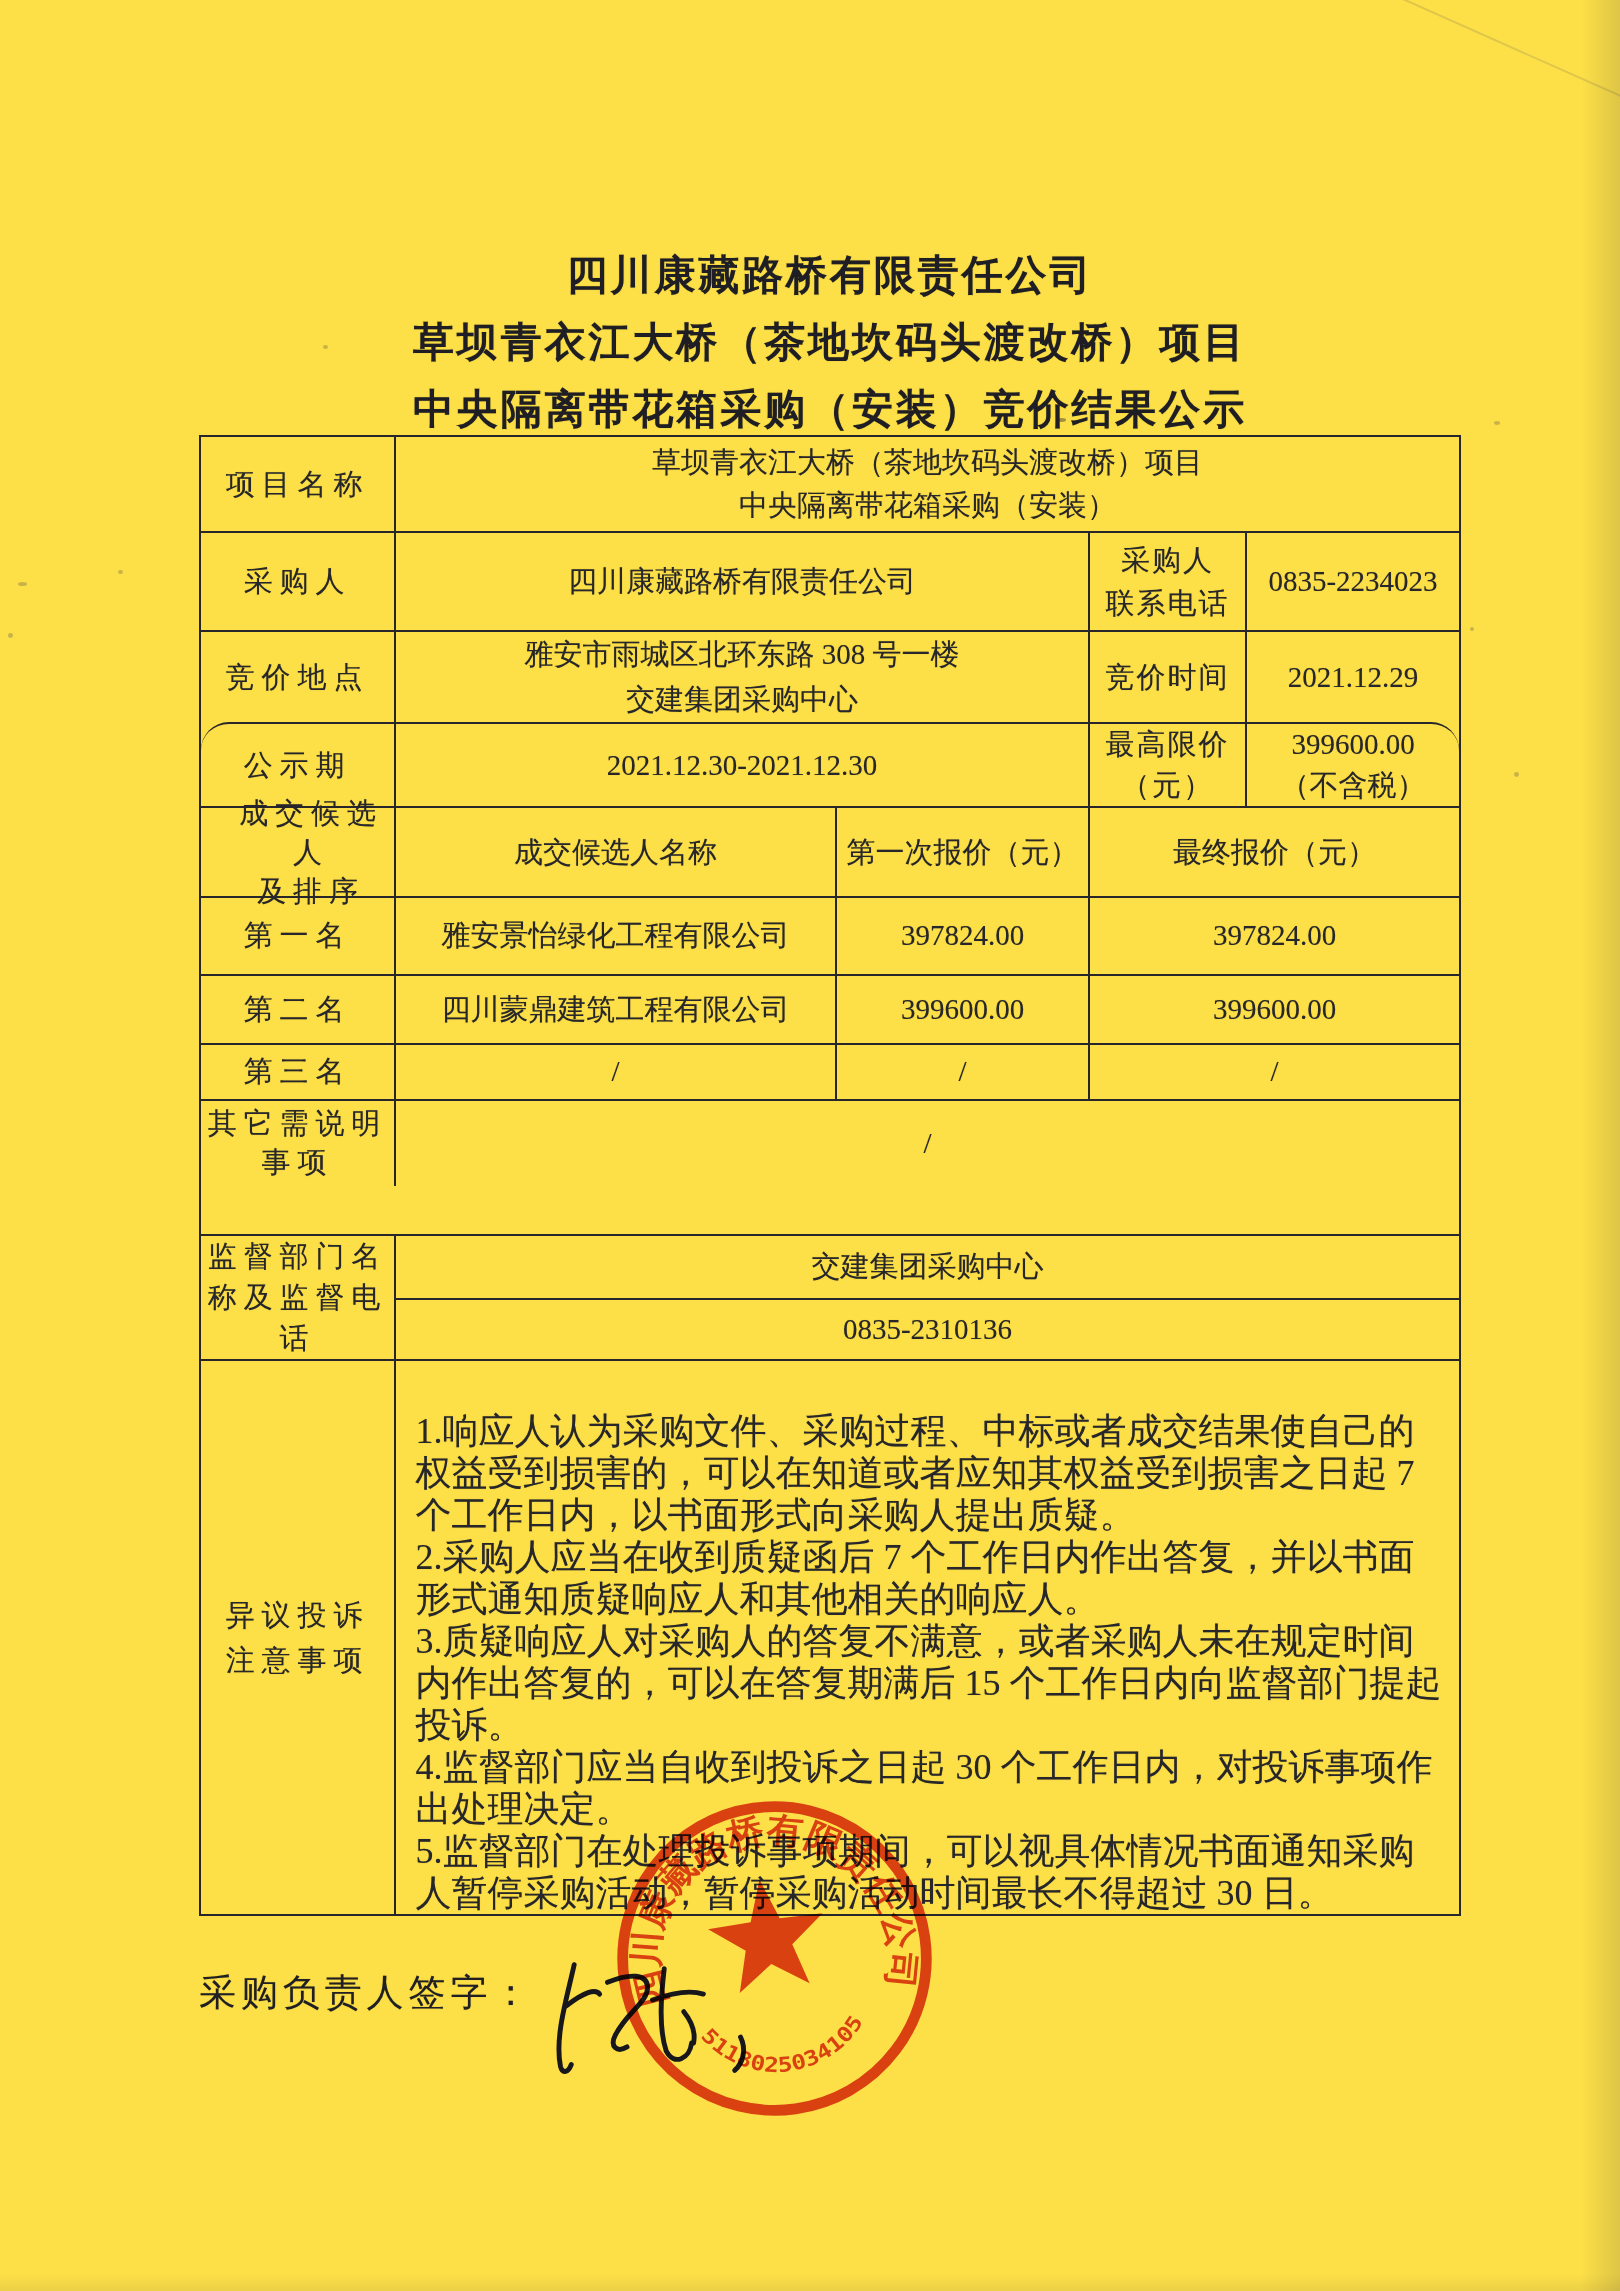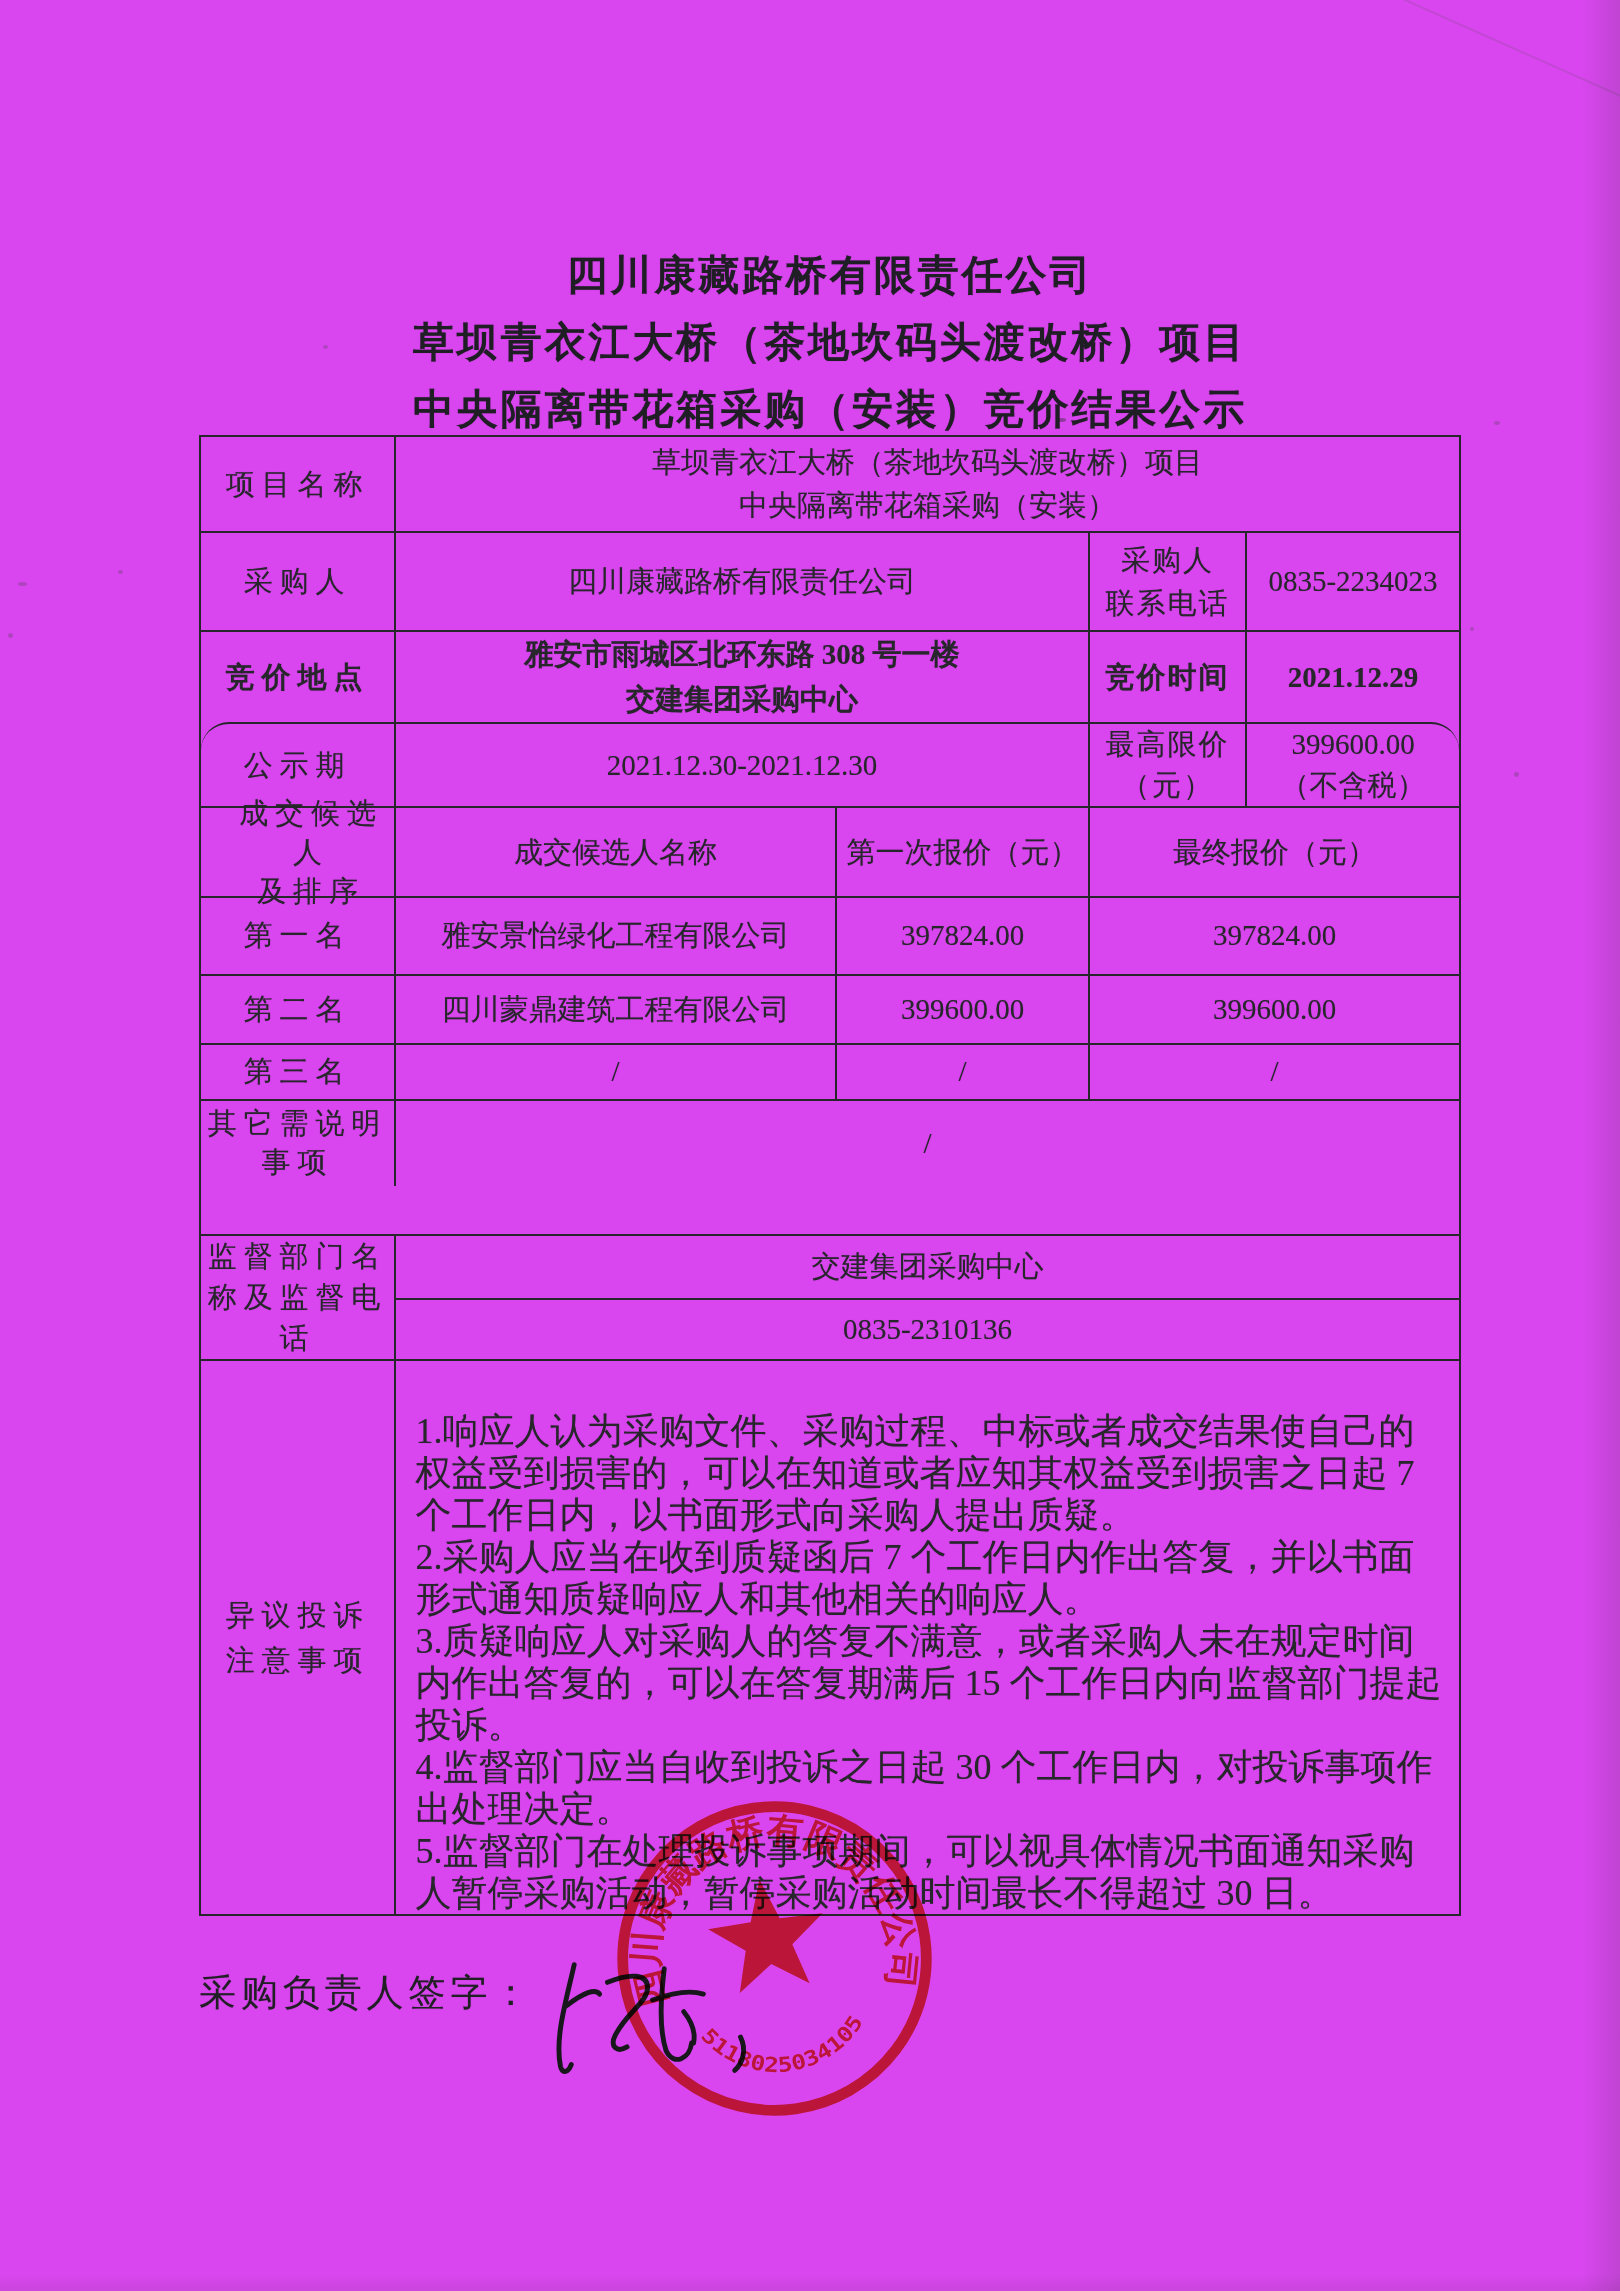--- a/index.html
+++ b/index.html
@@ -1,16 +1,16 @@
 <!DOCTYPE html>
 <html><head>
 <meta charset="utf-8">
 <style>
   html,body{margin:0;padding:0;background:#e8e6e8;}
-  .page{position:relative;width:1620px;height:2292px;background:#d946ef;overflow:hidden;
+  .page{position:relative;width:1620px;height:2292px;background:#fde047;overflow:hidden;
         font-family:"Liberation Serif","DejaVu Serif",serif;color:#26262b;}
   .page *{box-sizing:border-box;}
   
   .shade-right{position:absolute;top:0;right:0;width:39px;height:100%;
     background:linear-gradient(to right,rgba(0,0,0,0),rgba(60,55,60,0.16));}
   .shade-bottom{position:absolute;bottom:0;left:0;width:100%;height:17.6px;
     background:linear-gradient(to bottom,rgba(0,0,0,0),rgba(60,55,60,0.10));}
   .fold-line{position:absolute;top:-5.9px;right:-29px;width:255px;height:2px;
     background:rgba(90,85,90,0.18);transform:rotate(24deg);transform-origin:left top;}
   .speck{position:absolute;background:rgba(70,65,70,0.28);border-radius:50%;}
@@ -83,21 +83,21 @@
     <div class="tr" style="height:112px;">
       <div class="td label-col">采购人</div>
       <div class="td c2">四川康藏路桥有限责任公司</div>
       <div class="td c3">
         <div>采购人</div>
         <div>联系电话</div>
       </div>
       <div class="td c4">0835-2234023</div>
     </div>
 
-    <div class="tr" style="height:94px;font-weight:bold;">
+    <div class="tr" style="height:94px;">
       <div class="td label-col">竞价地点</div>
       <div class="td c2" style="line-height:45px;">
         <div>雅安市雨城区北环东路 308 号一楼</div>
         <div>交建集团采购中心</div>
       </div>
       <div class="td c3">竞价时间</div>
       <div class="td c4">2021.12.29</div>
     </div>
 
     <div class="tr" style="height:90px;border-radius:28px;">

